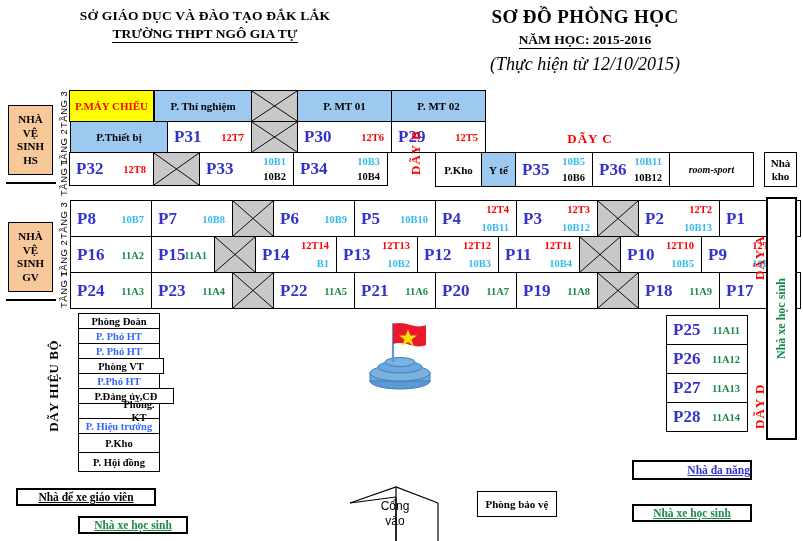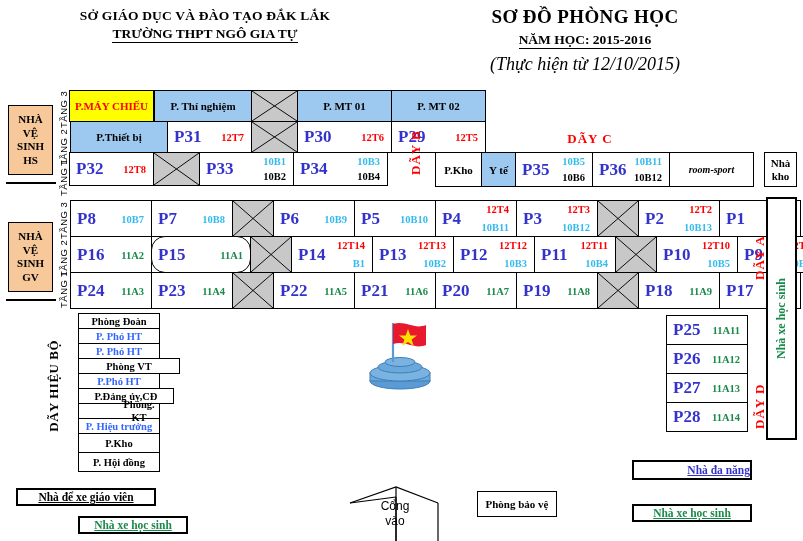--- a/index.html
+++ b/index.html
@@ -208,21 +208,21 @@
         </svg>
       </div>
       <div class="rowcell" style="width: 82px; height: 37px; margin-left: -1px;"><span class="p">P2</span><span class="two"><span class="a" style="color: rgb(255, 0, 0);">12T2</span><span class="b" style="color: rgb(51, 187, 238);">10B13</span></span></div>
       <div class="rowcell" style="width: 82px; height: 37px; margin-left: -1px;"><span class="p">P1</span><span class="two"><span class="a" style="color: rgb(255, 0, 0);">12T1</span><span class="b" style="color: rgb(51, 187, 238);">10B14</span></span></div>
     </div>
     <div style="display: flex; margin-top: -1px;">
       <div class="rowcell" style="width: 82px; height: 37px; margin-left: 0px;">
         <span class="p">P16</span>
         <span class="c1" style="color: rgb(26, 138, 74);">11A2</span>
       </div>
-      <div class="rowcell" style="width: 100px; height: 37px; margin-left: -1px; border-radius: 14px;">
+      <div class="rowcell" style="width: 64px; height: 37px; margin-left: -1px;">
         <span class="p">P15</span>
         <span class="c1" style="color: rgb(26, 138, 74);">11A1</span>
       </div>
       <div class="stair" style="width: 42px; height: 37px; margin-left: -1px;">
         <svg viewBox="0 0 42 37" preserveAspectRatio="none">
           <line x1="0" y1="0" x2="42" y2="37" stroke="#000" stroke-width="1"></line>
           <line x1="42" y1="0" x2="0" y2="37" stroke="#000" stroke-width="1"></line>
         </svg>
       </div>
       <div class="rowcell" style="width: 82px; height: 37px; margin-left: -1px;"><span class="p">P14</span><span class="two"><span class="a" style="color: rgb(255, 0, 0);">12T14</span><span class="b" style="color: rgb(51, 187, 238);">B1</span></span></div>
@@ -319,21 +319,21 @@
 <div class="abs hieu" id="hieu-bo" style="left:78px;top:313px;">
     <div class="plainbox" style="width: 82px; height: 16px; margin-top: 0px; color: rgb(0, 0, 0); font-size: 10.5px;">
       <span>Phòng Đoàn</span>
     </div>
     <div class="plainbox" style="width: 82px; height: 16px; margin-top: -1px; color: rgb(51, 102, 255); font-size: 10.5px;">
       <span>P. Phó HT</span>
     </div>
     <div class="plainbox" style="width: 82px; height: 16px; margin-top: -1px; color: rgb(51, 102, 255); font-size: 10.5px;">
       <span>P. Phó HT</span>
     </div>
-    <div class="plainbox" style="width: 102px; height: 16px; margin-top: -1px; color: rgb(0, 0, 0); font-size: 10.5px;">
+    <div class="plainbox" style="width: 86px; height: 16px; margin-top: -1px; color: rgb(0, 0, 0); font-size: 10.5px;">
       <span>Phòng VT</span>
     </div>
     <div class="plainbox" style="width: 82px; height: 16px; margin-top: -1px; color: rgb(51, 102, 255); font-size: 10.5px;">
       <span>P.Phó HT</span>
     </div>
     <div class="plainbox" style="width: 96px; height: 16px; margin-top: -1px; color: rgb(0, 0, 0); font-size: 10.5px;">
       <span>P.Đảng ủy,CĐ</span>
     </div>
     <div class="plainbox" style="width: 82px; height: 16px; margin-top: -1px; color: rgb(0, 0, 0); font-size: 10.5px; padding-left: 40px;">
       <span>Phòng. KT</span>

